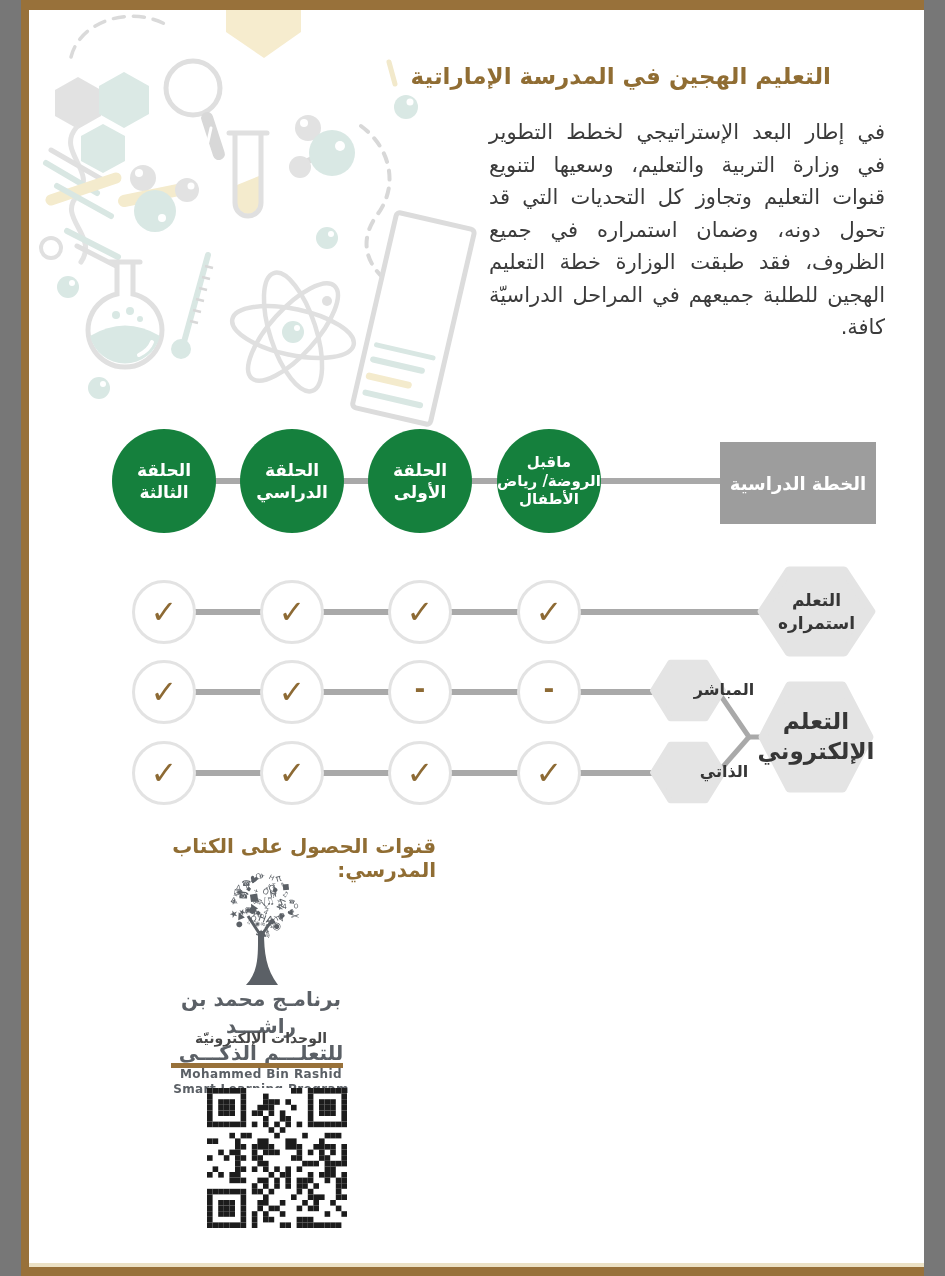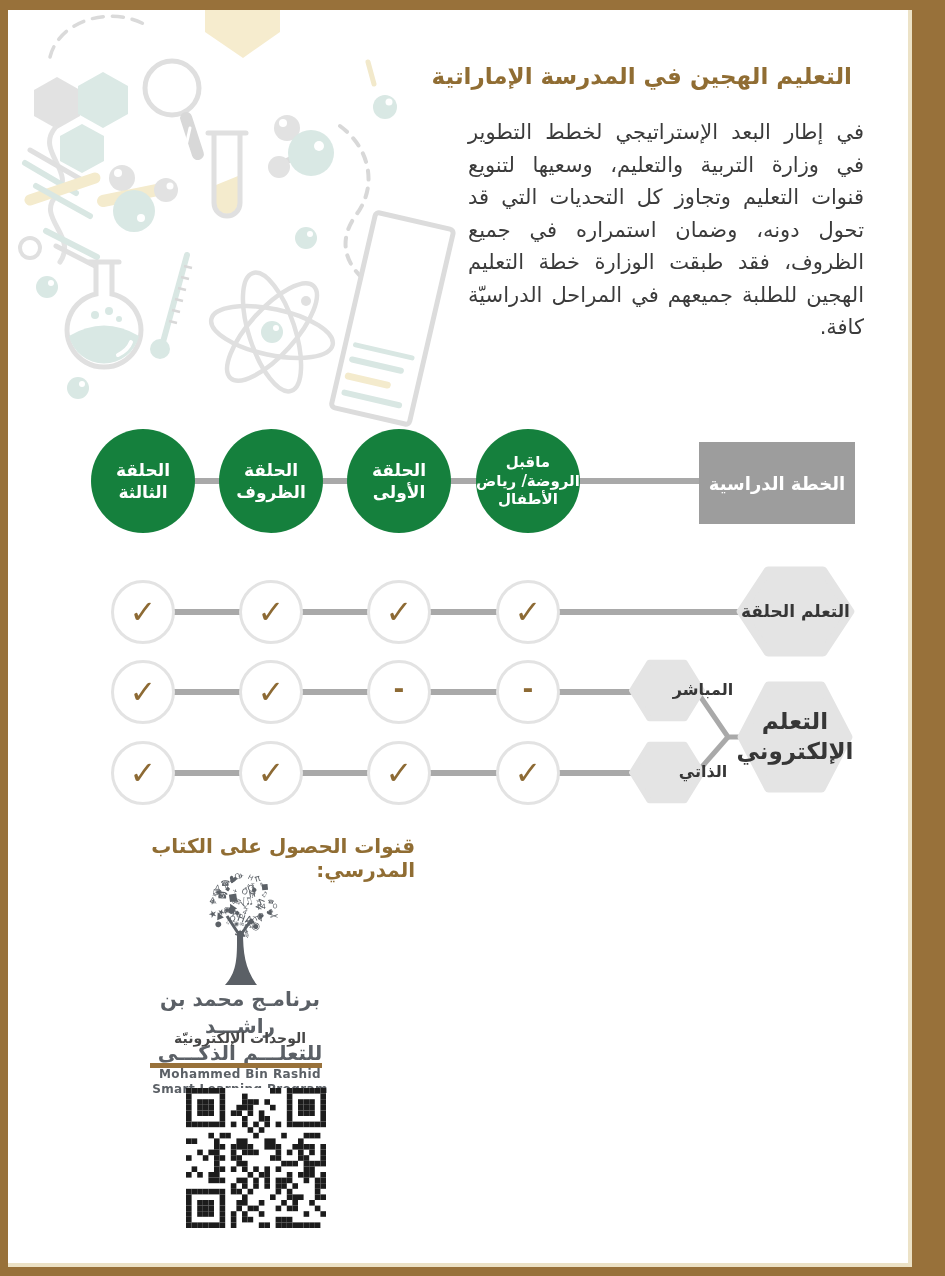--- a/index.html
+++ b/index.html
@@ -1,19 +1,20 @@
 <!DOCTYPE html>
 <html lang="ar"><head>
 <meta charset="utf-8">
 <style>
   html,body{margin:0;padding:0;background:#777;}
   .page{
-    position:relative;width:945px;height:1276px;background:#fff;
+    position:relative;width:857px;height:1276px;background:#fff;
     margin:0 auto;overflow:hidden;
     font-family:"DejaVu Sans",sans-serif;
+    padding-left:46px;
   }
   
   .frame{position:absolute;background:#98713a;z-index:50;}
   .frame.top{left:0;top:0;width:945px;height:10px;}
   .frame.left{left:0;top:0;width:8px;height:1276px;}
   .frame.right{left:912px;top:0;width:33px;height:1276px;}
   .frame.bottom{left:0;top:1267px;width:945px;height:9px;}
   .cream{position:absolute;background:#ece2c6;z-index:49;}
   .cream.right{left:908px;top:0;width:4px;height:1276px;}
   .cream.bottom{left:0;top:1263px;width:945px;height:4px;}
@@ -214,21 +215,21 @@
   </svg>
 
   <div class="plan-rect">الخطة الدراسية</div>
   <div class="stage-circle s0">
       <span>ماقبل الروضة/ رياض الأطفال</span>
     </div>
   <div class="stage-circle s1">
       <span>الحلقة الأولى</span>
     </div>
   <div class="stage-circle s2">
-      <span>الحلقة الظروف</span>
+      <span>الحلقة الدراسي</span>
     </div>
   <div class="stage-circle s3">
       <span>الحلقة الثالثة</span>
     </div>
 
   <div class="mark-circle" style="left:496px;top:580px;">
       <span>✓</span>
     </div>
   <div class="mark-circle" style="left:367px;top:580px;">
       <span>✓</span>
@@ -263,21 +264,21 @@
       <span>✓</span>
     </div>
   <div class="mark-circle" style="left:111px;top:741px;">
       <span>✓</span>
     </div>
 
   <div class="hexwrap hex-school">
     <svg viewBox="0 0 100 100" preserveAspectRatio="none">
         <polygon points="4,50 27,8 73,8 96,50 73,92 27,92" fill="#e4e4e4" stroke="#e4e4e4" stroke-width="7" stroke-linejoin="round"></polygon>
       </svg>
-    <div class="hexlabel">التعلم الحلقة</div>
+    <div class="hexlabel">التعلم استمراره</div>
   </div>
   <div class="hexwrap hex-live">
     <svg viewBox="0 0 100 100" preserveAspectRatio="none">
         <polygon points="4,50 27,8 73,8 96,50 73,92 27,92" fill="#e4e4e4" stroke="#e4e4e4" stroke-width="8" stroke-linejoin="round"></polygon>
       </svg>
     <div class="hexlabel">المباشر</div>
   </div>
   <div class="hexwrap hex-self">
     <svg viewBox="0 0 100 100" preserveAspectRatio="none">
         <polygon points="4,50 27,8 73,8 96,50 73,92 27,92" fill="#e4e4e4" stroke="#e4e4e4" stroke-width="8" stroke-linejoin="round"></polygon>

